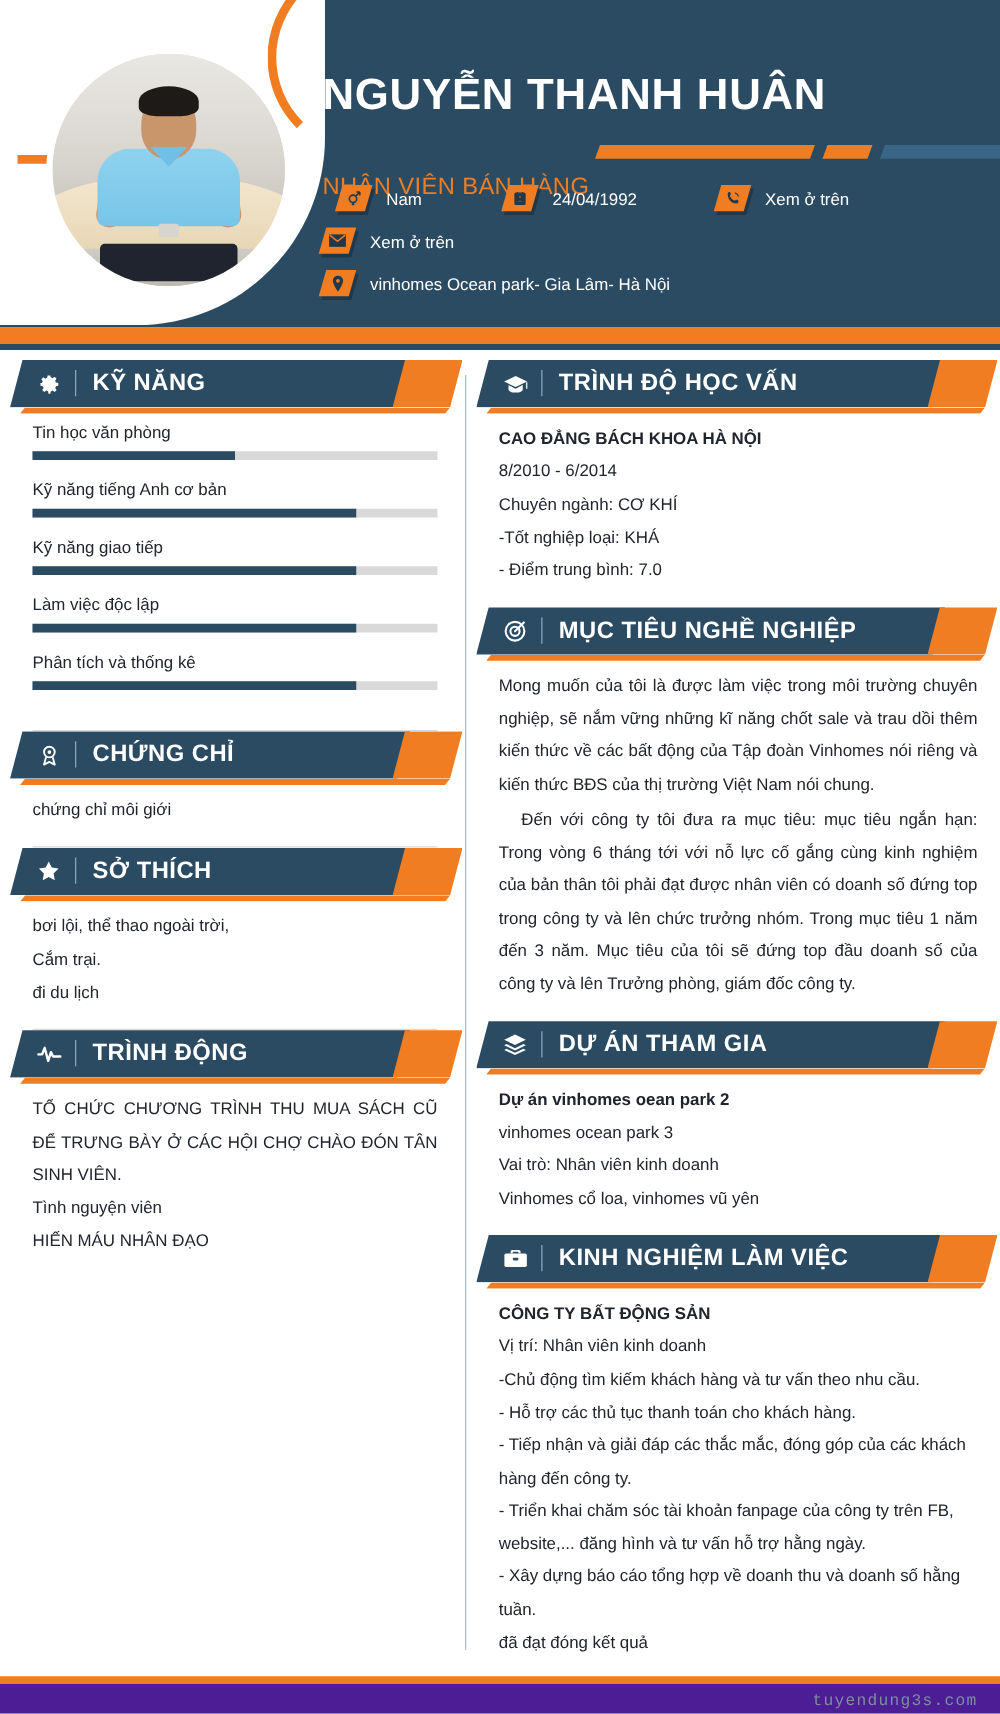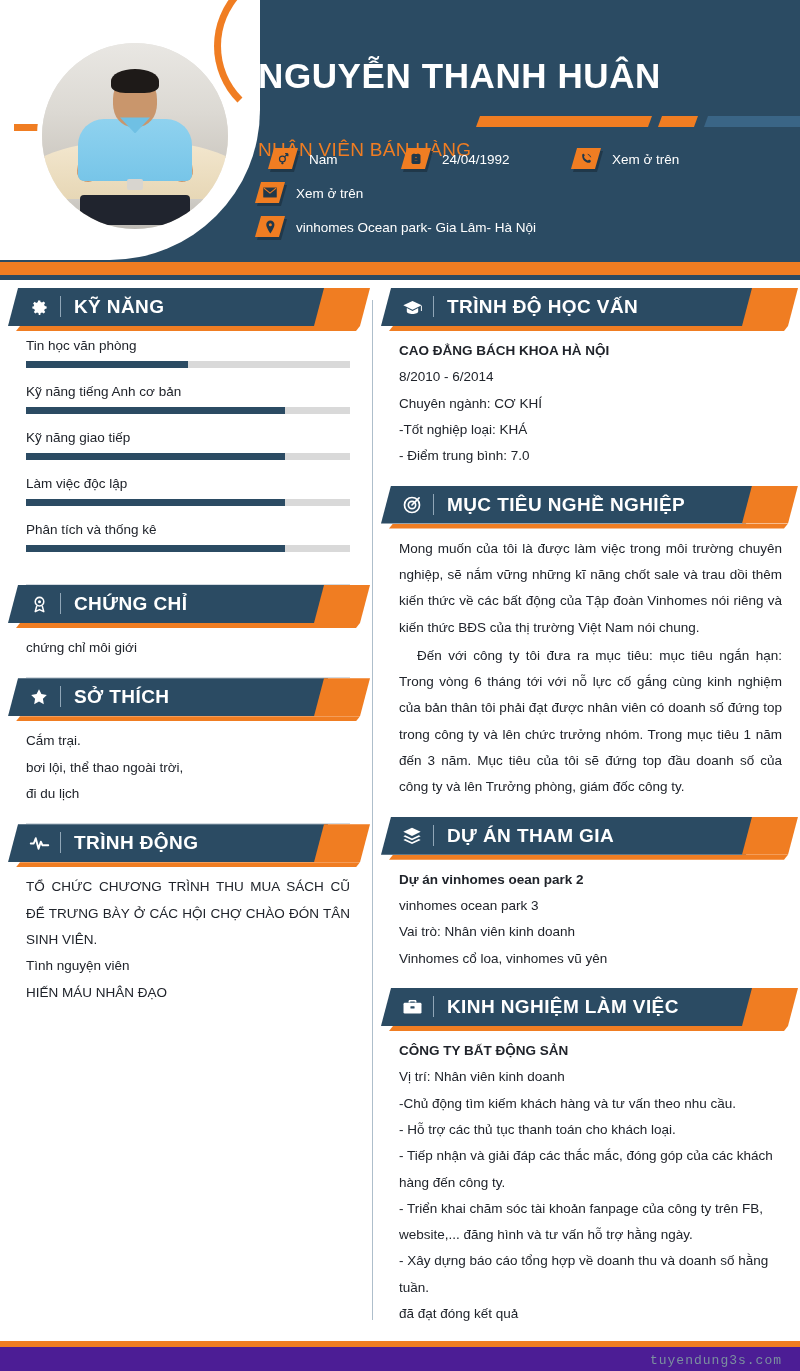--- a/index.html
+++ b/index.html
@@ -392,22 +392,22 @@
           <div class="orange-underline"></div>
         <span class="sh-icon">
           <svg width="20" height="20" viewBox="0 0 24 24" fill="#ffffff">
               <path d="M12 2.6l2.9 5.9 6.5.95-4.7 4.6 1.1 6.5L12 17.5l-5.8 3.05 1.1-6.5-4.7-4.6 6.5-.95z"></path>
             </svg>
         </span>
         <span class="sh-sep"></span>
         <span class="sh-title">SỞ THÍCH</span>
       </div>
       <div class="sec-body">
+        <div class="line">bơi lội, thể thao ngoài trời,</div>
         <div class="line">Cắm trại.</div>
-        <div class="line">bơi lội, thể thao ngoài trời,</div>
         <div class="line">đi du lịch</div>
       </div>
     </div>
 
     <div class="hr-soft"></div>
 
     <div class="sec">
       <div class="sec-head">
         <div class="navy"></div>
           <div class="orange-block"></div>
@@ -511,21 +511,21 @@
               <rect x="9.6" y="10.6" width="4.8" height="2.6" rx=".6" fill="#2b4b63"></rect>
             </svg>
         </span>
         <span class="sh-sep"></span>
         <span class="sh-title">KINH NGHIỆM LÀM VIỆC</span>
       </div>
       <div class="sec-body right">
         <div class="line bold">CÔNG TY BẤT ĐỘNG SẢN</div>
         <div class="line">Vị trí: Nhân viên kinh doanh</div>
         <div class="line">-Chủ động tìm kiếm khách hàng và tư vấn  theo nhu cầu.</div>
-        <div class="line">- Hỗ trợ các thủ tục thanh toán cho khách loại.</div>
+        <div class="line">- Hỗ trợ các thủ tục thanh toán cho khách hàng.</div>
         <div class="line">- Tiếp nhận và giải đáp các thắc mắc, đóng góp của các khách hàng đến công ty.</div>
         <div class="line">- Triển khai chăm sóc tài khoản fanpage của công ty trên FB, website,... đăng hình và tư vấn hỗ trợ hằng ngày.</div>
         <div class="line">- Xây dựng báo cáo tổng hợp về doanh thu và doanh số hằng tuần.</div>
         <div class="line">đã đạt đóng kết quả</div>
       </div>
     </div>
 
   </div>
 
   <div class="footer-orange"></div>

